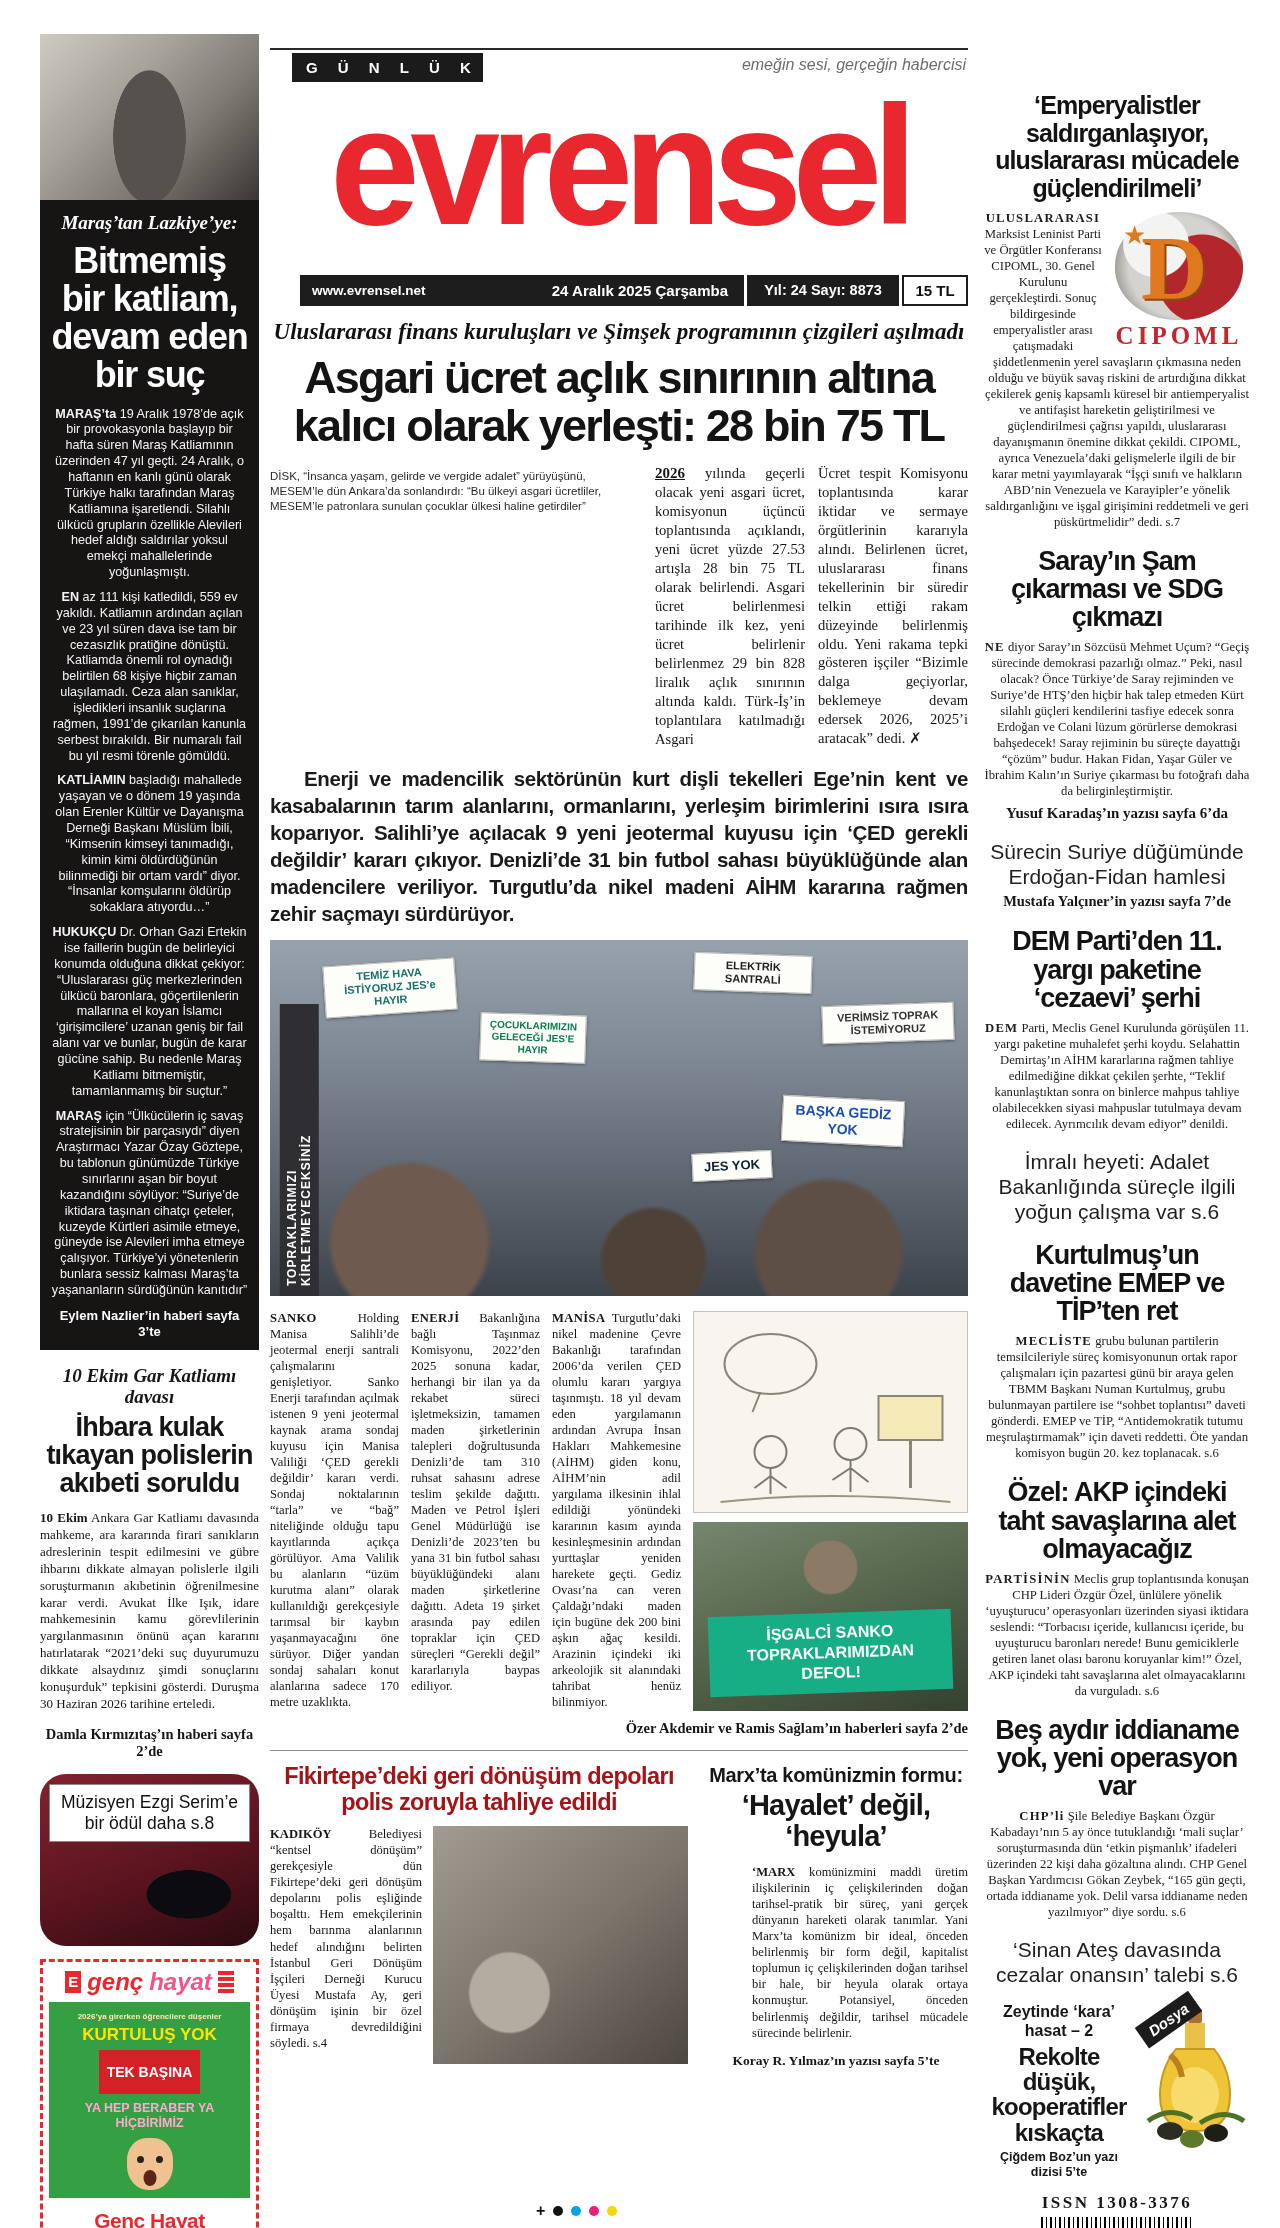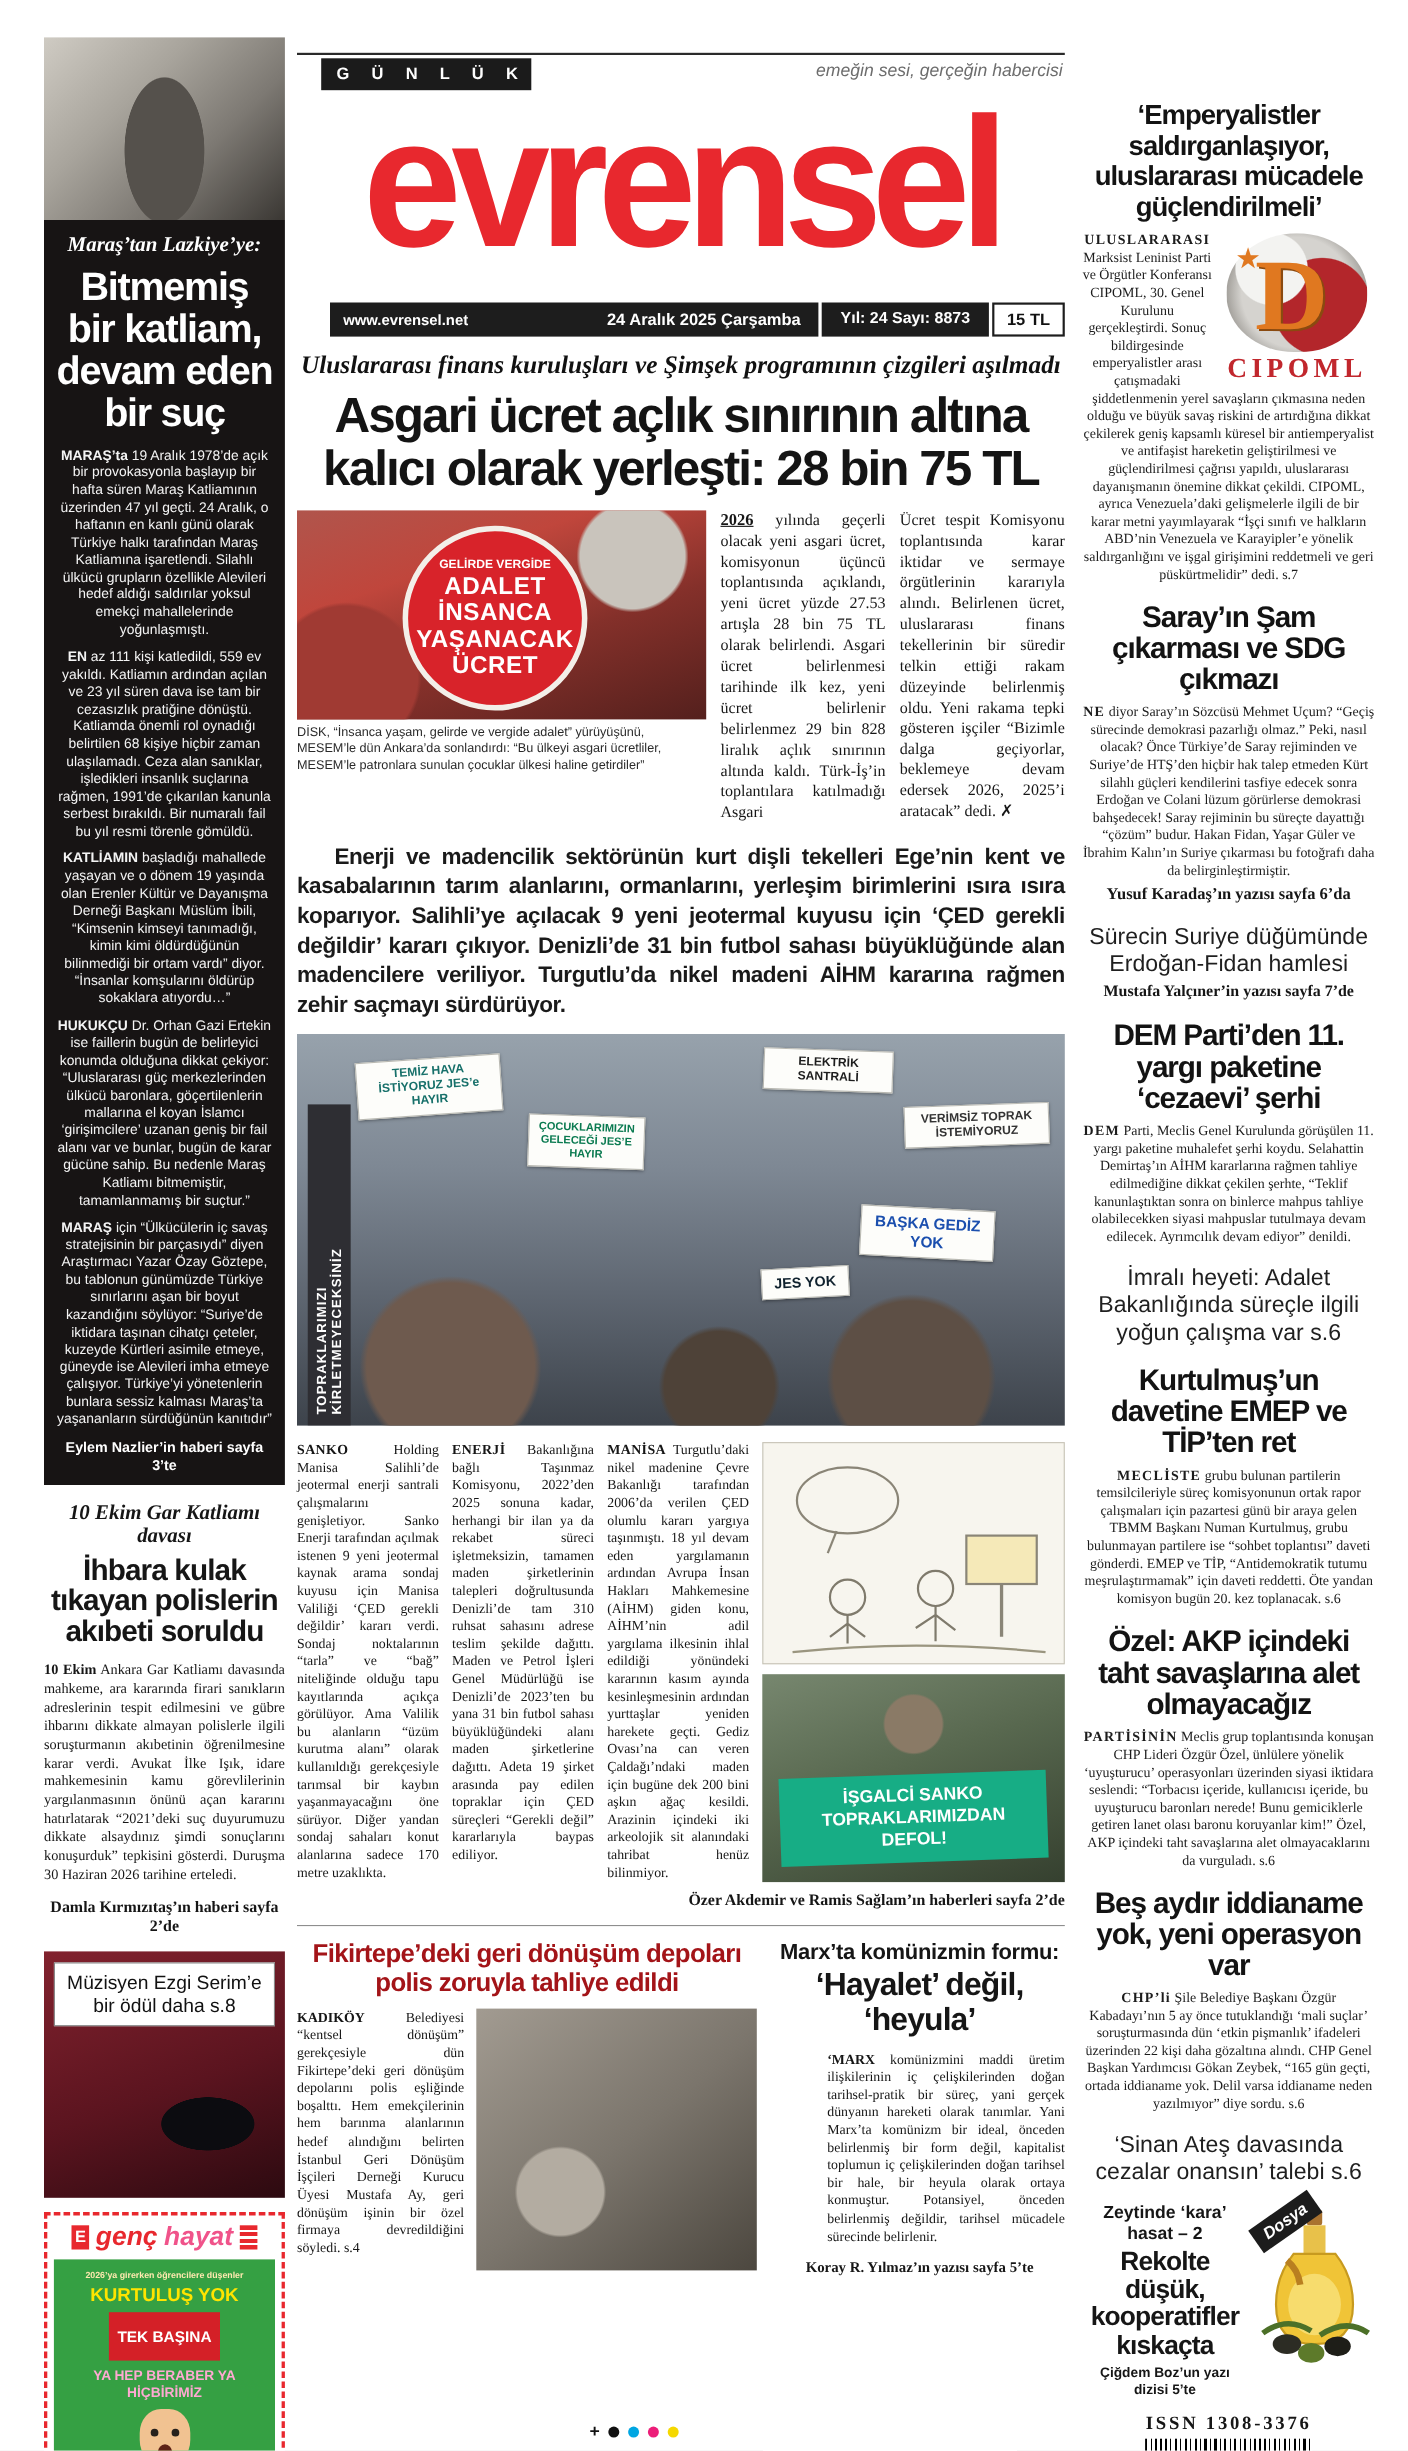--- a/index.html
+++ b/index.html
@@ -12,23 +12,23 @@
   .left-black{background:#171414;color:#fff;padding:13px 11px 11px;text-align:center;}
   .lc-kicker{font:italic bold 19px/1.1 "Liberation Serif",serif;}
   .lc-head{font:bold 36px/1.06 "Liberation Sans",sans-serif;letter-spacing:-1.2px;margin:8px 0 12px;}
   .lc-p{font:12.6px/1.26 "Liberation Sans",sans-serif;margin:0 0 9px;color:#f4f4f4;}
   .lc-byline{font:bold 13px/1.2 "Liberation Sans",sans-serif;margin-top:4px;}
   .gar{margin-top:16px;text-align:center;}
   .gar-kicker{font:italic bold 19px/1.1 "Liberation Serif",serif;}
   .gar-head{font:bold 27px/1.04 "Liberation Sans",sans-serif;letter-spacing:-0.8px;margin:5px 0 8px;}
   .gar-body{font:13px/1.3 "Liberation Serif",serif;text-align:justify;}
   .gar-byline{font:bold 14.5px/1.2 "Liberation Serif",serif;margin-top:6px;}
-  .pianist{margin-top:13px;height:224px;position:relative;background:
+  .pianist{margin-top:13px;height:172px;position:relative;background:
     radial-gradient(ellipse 70px 40px at 68% 70%, #0c0c10 0 60%, transparent 61%),
-    linear-gradient(160deg,#82222e 0%,#5b141f 55%,#2c0a10 100%);}
+    linear-gradient(160deg,#82222e 0%,#5b141f 55%,#2c0a10 100%); border-radius: 26px;}
   .music-box{position:absolute;top:10px;left:9px;right:9px;background:#fff;border:1px solid #888;
     padding:7px 6px;font:17.5px/1.2 "Liberation Sans",sans-serif;text-align:center;color:#111;}
   .genc{margin-top:13px;border:3px dashed #e8282e;padding:6px 6px 8px;background:#fff;}
   .genc-logo{display:flex;align-items:center;justify-content:center;gap:6px;}
   .genc-e{width:16px;height:22px;background:#e8282e;color:#fff;font:bold 15px/22px "Liberation Sans",sans-serif;text-align:center;}
   .genc-word1{font:bold italic 24px "Liberation Sans",sans-serif;color:#e8282e;}
   .genc-word2{font:bold italic 24px "Liberation Sans",sans-serif;color:#f0538a;}
   .genc-flag{width:16px;height:22px;background:repeating-linear-gradient(180deg,#e8282e 0 4px,#fff 4px 6px);}
   .genc-poster{margin-top:6px;background:#35a043;padding:10px 6px 8px;text-align:center;position:relative;}
   .gp-top{font:bold 8px/1.3 "Liberation Sans",sans-serif;color:#ffe9b0;}
@@ -217,29 +217,20 @@
       <div class="mh-s3">15 TL</div>
     </div>
   </div>
 
   <div class="main">
     <div class="m-kicker">Uluslararası finans kuruluşları ve Şimşek programının çizgileri aşılmadı</div>
     <div class="m-head">Asgari ücret açlık sınırının altına kalıcı olarak yerleşti: 28 bin 75 TL</div>
 
     <div class="m-row">
       <div class="m-photo-wrap">
-        <div class="m-photo">
-          <div class="badge-circle">
-            <div class="bc-s">GELİRDE VERGİDE</div>
-            <div class="bc-b">ADALET</div>
-            <div class="bc-b">İNSANCA</div>
-            <div class="bc-b">YAŞANACAK</div>
-            <div class="bc-b">ÜCRET</div>
-          </div>
-        </div>
         <div class="m-caption">DİSK, “İnsanca yaşam, gelirde ve vergide adalet” yürüyüşünü, MESEM’le dün Ankara’da sonlandırdı: “Bu ülkeyi asgari ücretliler, MESEM’le patronlara sunulan çocuklar ülkesi haline getirdiler”</div>
       </div>
       <div class="m-col"><b>2026</b> <span>yılında geçerli olacak yeni asgari ücret, komisyonun üçüncü toplantısında açıklandı, yeni ücret yüzde 27.53 artışla 28 bin 75 TL olarak belirlendi. Asgari ücret belirlenmesi tarihinde ilk kez, yeni ücret belirlenir belirlenmez 29 bin 828 liralık açlık sınırının altında kaldı. Türk-İş’in toplantılara katılmadığı Asgari</span></div>
       <div class="m-col">Ücret tespit Komisyonu toplantısında karar iktidar ve sermaye örgütlerinin kararıyla alındı. Belirlenen ücret, uluslararası finans tekellerinin bir süredir telkin ettiği rakam düzeyinde belirlenmiş oldu. Yeni rakama tepki gösteren işçiler “Bizimle dalga geçiyorlar, beklemeye devam edersek 2026, 2025’i aratacak” dedi. ✗</div>
     </div>
 
     <div class="ege-intro">Enerji ve madencilik sektörünün kurt dişli tekelleri Ege’nin kent ve kasabalarının tarım alanlarını, ormanlarını, yerleşim birimlerini ısıra ısıra koparıyor. Salihli’ye açılacak 9 yeni jeotermal kuyusu için ‘ÇED gerekli değildir’ kararı çıkıyor. Denizli’de 31 bin futbol sahası büyüklüğünde alan madencilere veriliyor. Turgutlu’da nikel madeni AİHM kararına rağmen zehir saçmayı sürdürüyor.</div>
 
     <div class="ege-photo">
       <div class="vbanner">TOPRAKLARIMIZI KİRLETMEYECEKSİNİZ</div>

